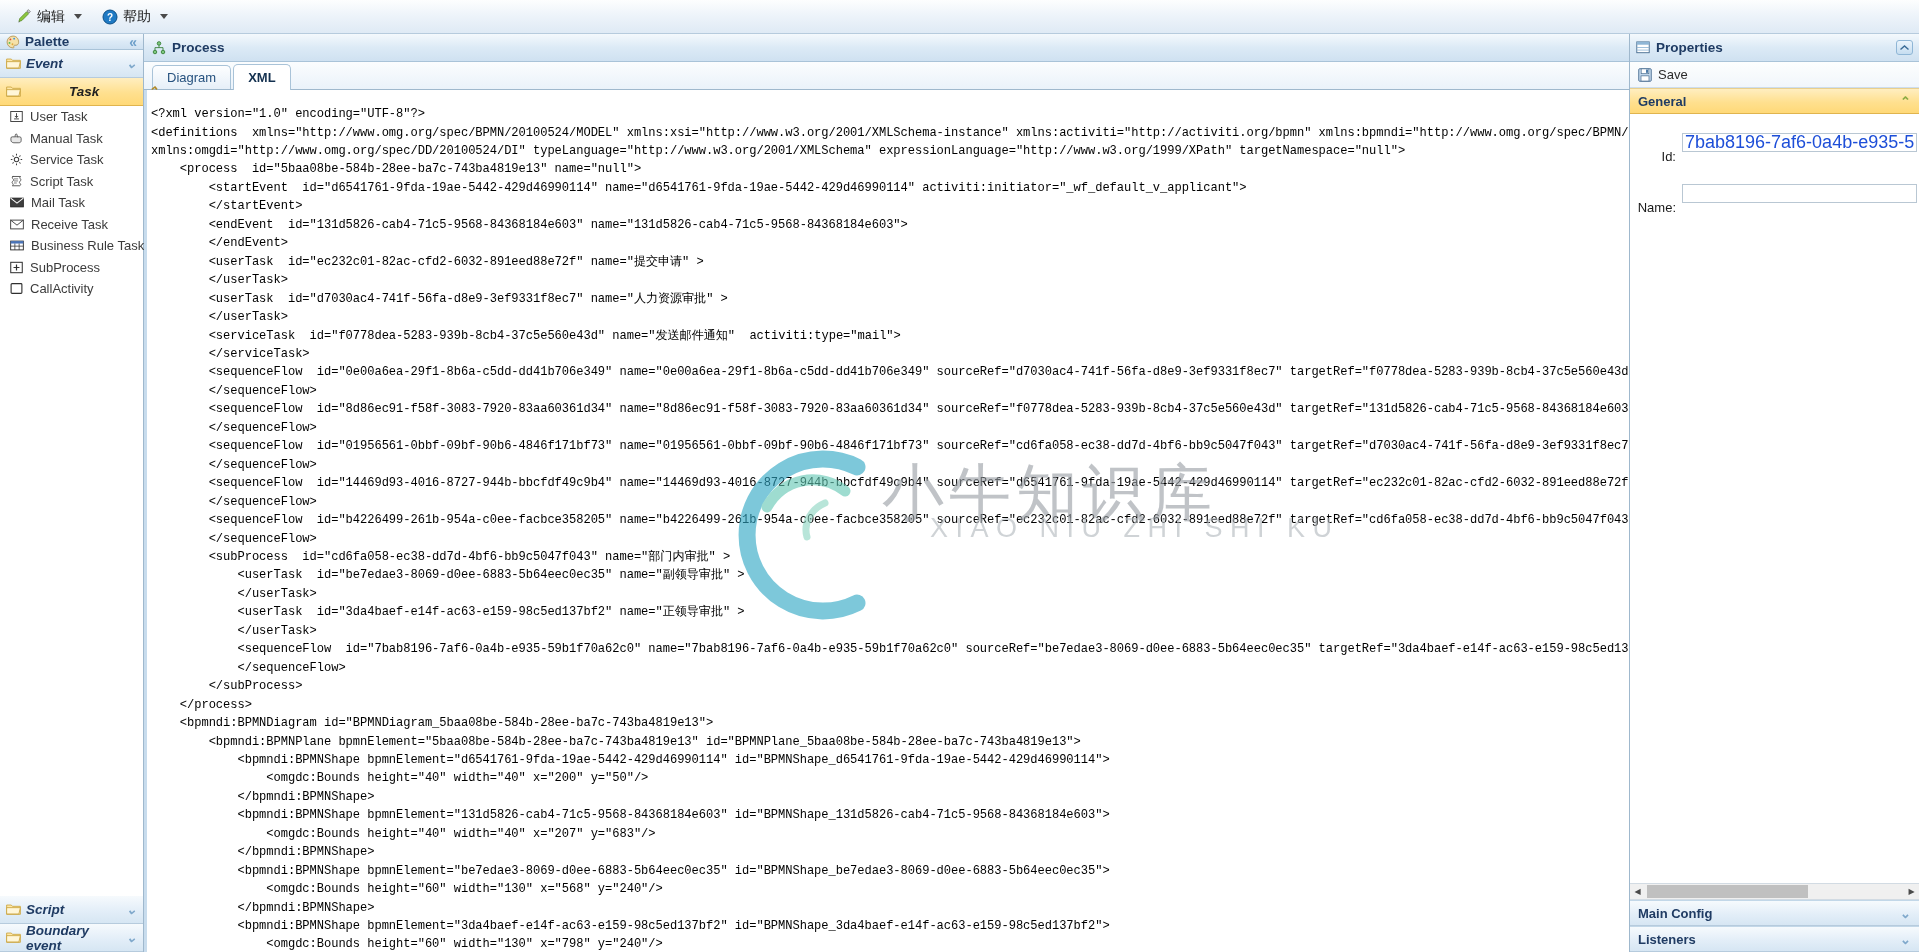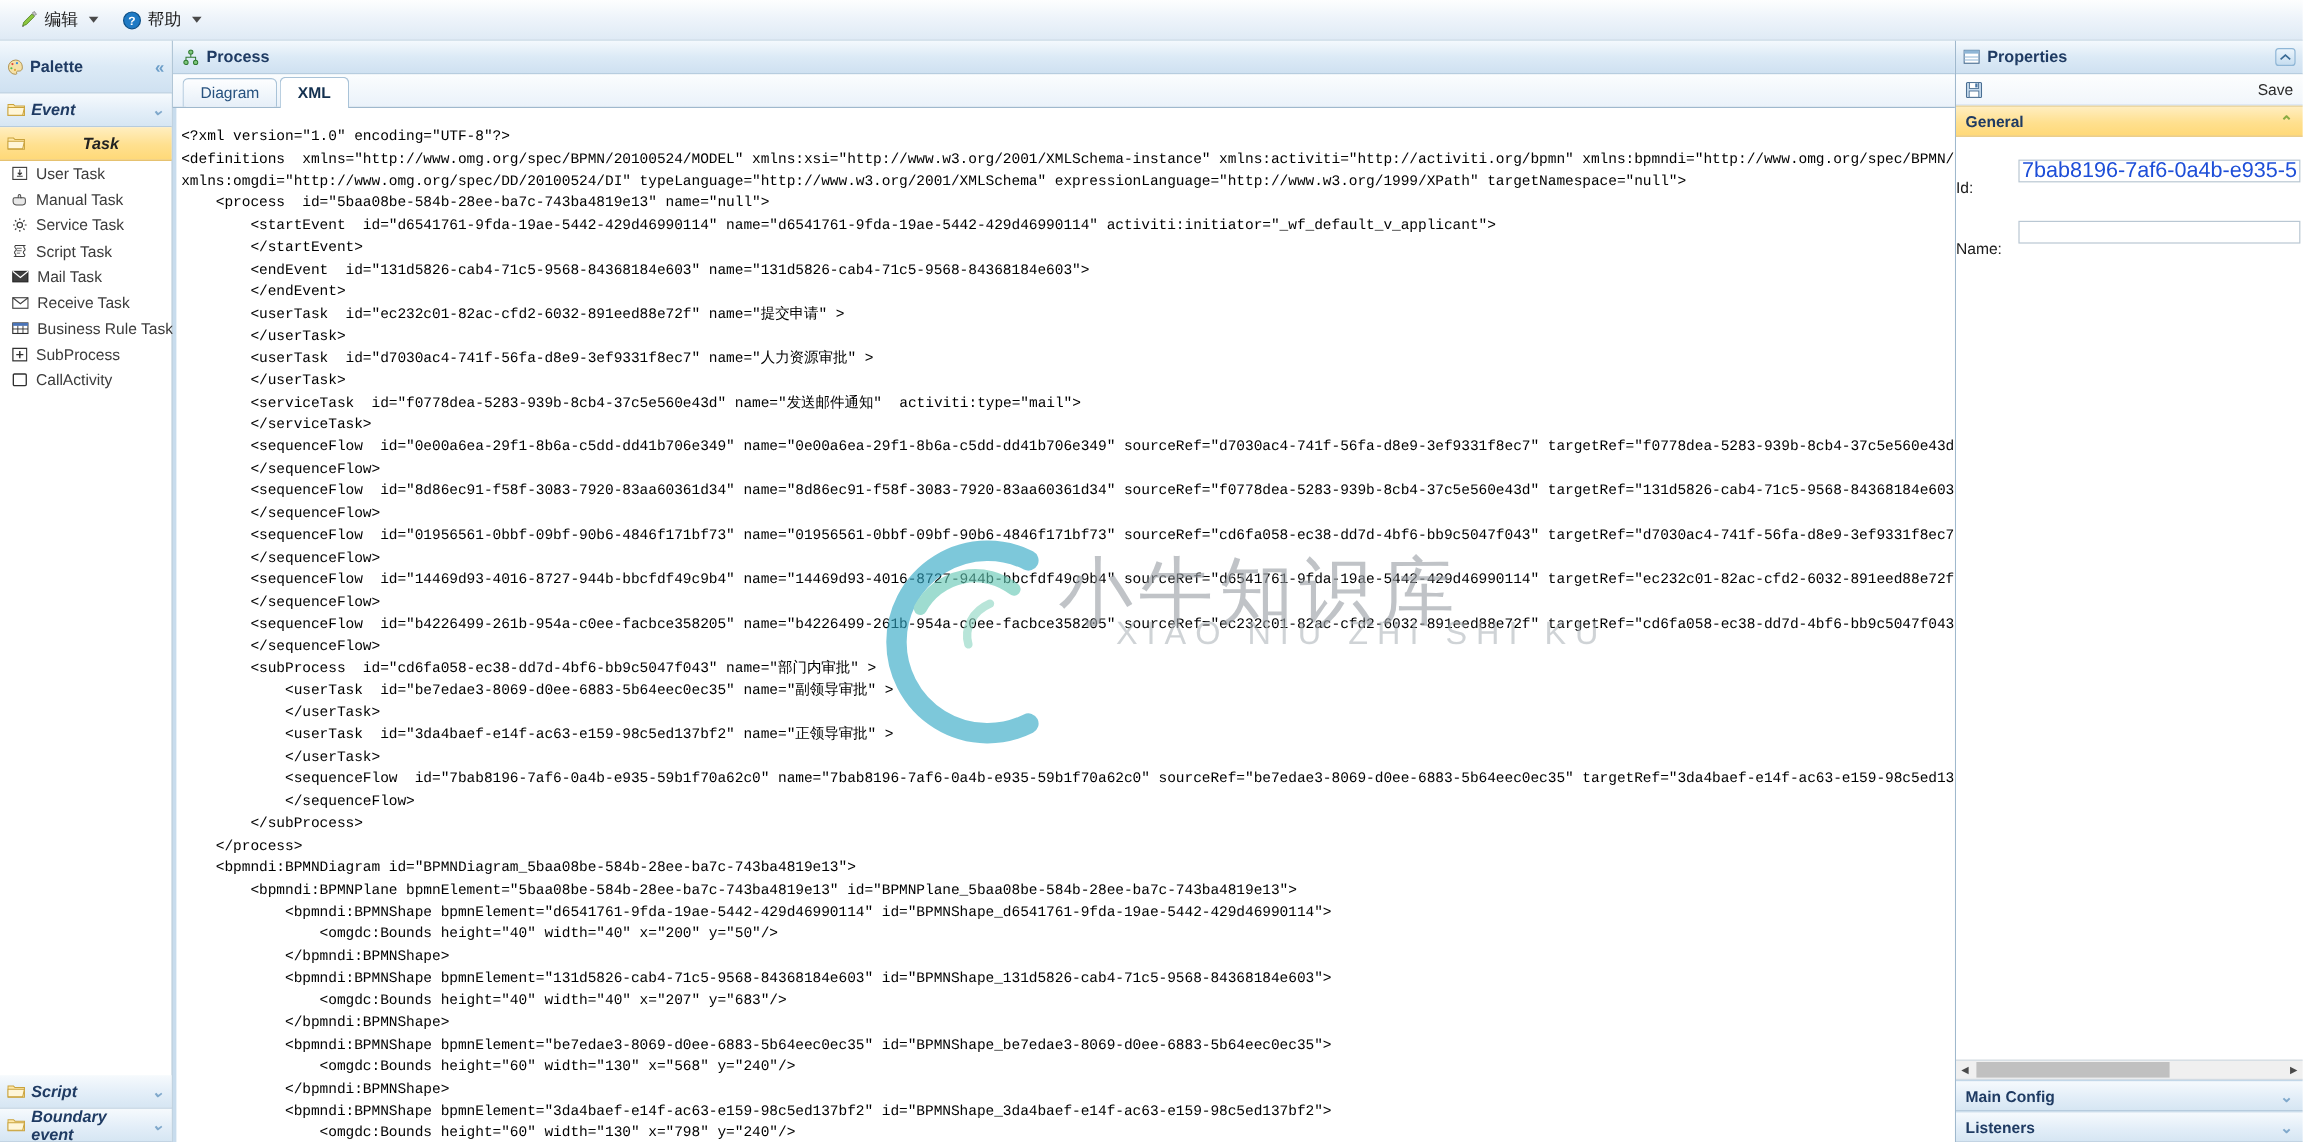--- a/index.html
+++ b/index.html
@@ -52,21 +52,21 @@
   #palette {
     width: 144px;
     min-width: 144px;
     background: #ffffff;
     border-right: 1px solid #9fb8cd;
     display: flex;
     flex-direction: column;
     position: relative;
   }
   .pal-header {
-    height: 44px;
+    height: 16px;
     display: flex;
     align-items: center;
     padding: 0 6px;
     background: linear-gradient(to bottom, #f4f9fd 0%, #dceaf6 50%, #cfe1f1 100%);
     border-bottom: 1px solid #a9c3d8;
     font-size: 13.5px;
     font-weight: bold;
     color: #1f3b63;
     gap: 5px;
   }
@@ -239,21 +239,20 @@
   .prop-toolbar {
     height: 26px;
     display: flex;
     align-items: center;
     gap: 6px;
     padding: 0 8px;
     background: linear-gradient(to bottom,#fdfefe,#f1f6fb);
     border-bottom: 1px solid #cddded;
     font-size: 13px;
     color: #2b2b2b;
-    justify-content: space-between;
   }
   .prop-section {
     height: 26px;
     display: flex;
     align-items: center;
     padding: 0 8px;
     font-size: 13px;
     font-weight: bold;
     color: #1f3b63;
     background: linear-gradient(to bottom,#ffeec0 0%,#ffe08f 55%,#ffd978 100%);
@@ -274,20 +273,21 @@
     padding-top: 6px;
   }
   .field-row {
     display: flex;
     align-items: center;
     margin: 0 0 7px 0;
     padding-right: 2px;
   }
   .field-label {
     width: 52px;
+    text-align: right;
     padding-right: 6px;
     font-size: 13px;
     color: #1a1a1a;
     flex: 0 0 auto;
     margin-top: 29px;
   }
   .field-input {
     flex: 1 1 auto;
     height: 19px;
     border: 1px solid #b9c7d3;

